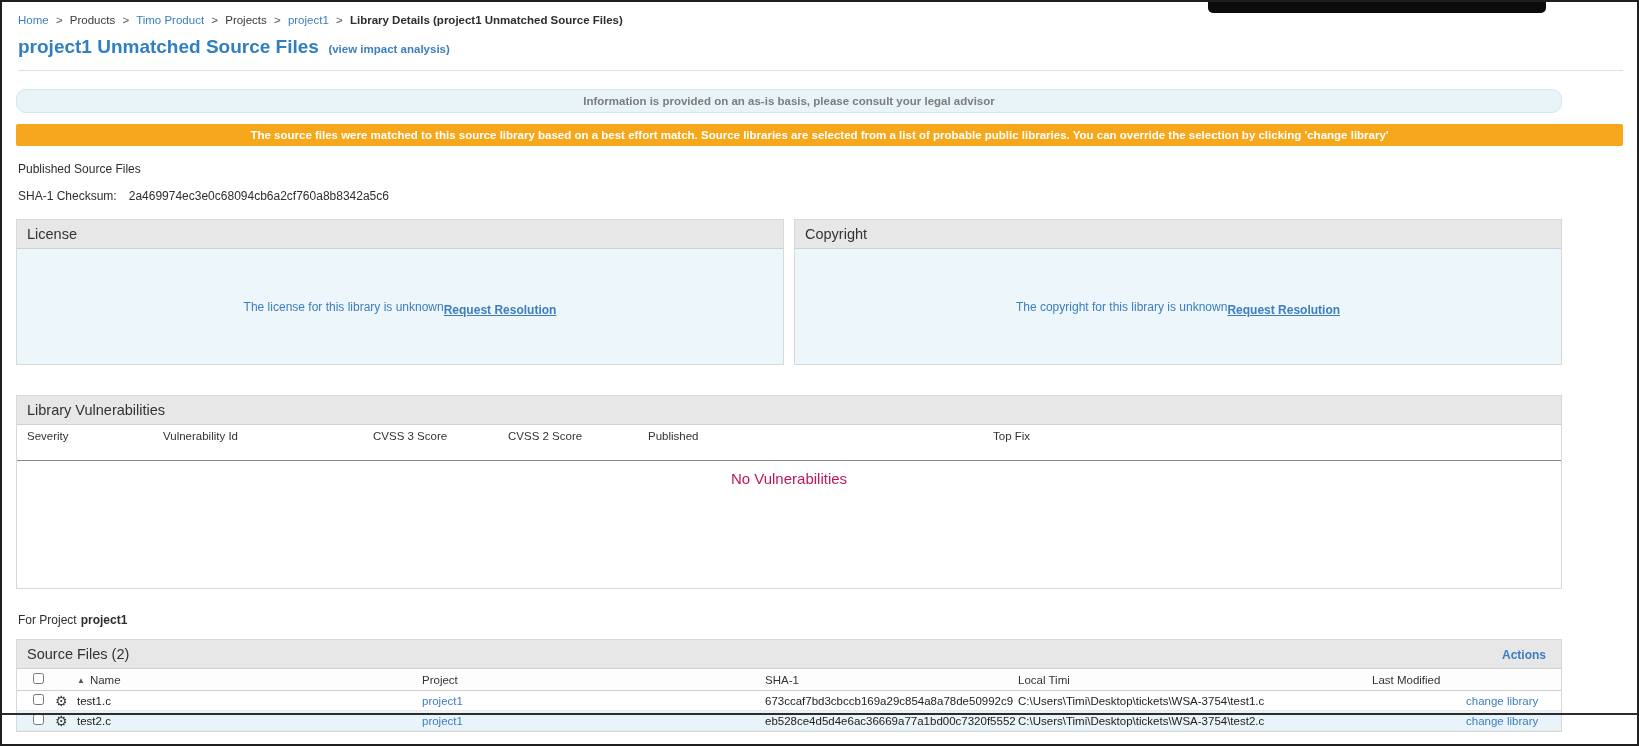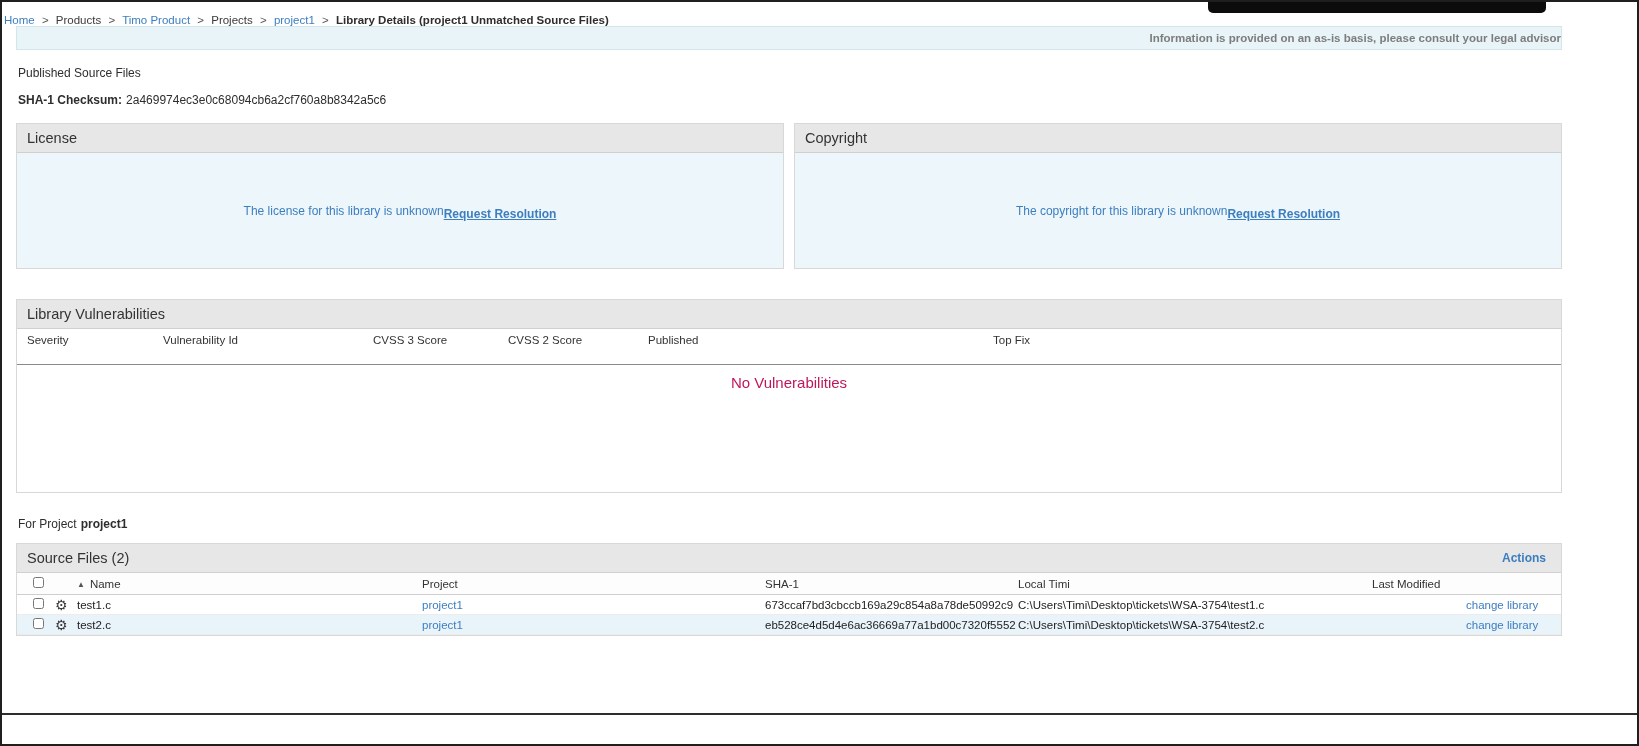--- a/index.html
+++ b/index.html
@@ -6,48 +6,48 @@
   html,body { background:#fff; }
   body { font-family:"Liberation Sans", sans-serif; color:#333; }
   .viewport {
     position:relative; width:1639px; height:746px;
     border:2px solid #1f1f1f; background:#fff; overflow:hidden;
   }
   .redaction { position:absolute; top:0; left:1206px; width:338px; height:11px;
     background:#0c0c0c; border-radius:0 0 5px 5px; }
 
   
-  .breadcrumb { padding:12px 14px 0 2px; font-size:11.5px; color:#3a3a3a; }
+  .breadcrumb { padding:12px 14px 0 16px; font-size:11.5px; color:#3a3a3a; }
   .bc-link { color:#3c7ebf; cursor:pointer; }
   .bc-sep { margin:0 4px; color:#555; }
   .bc-current { font-weight:600; color:#2e2e2e; }
 
   
   .title-row { padding:10px 14px 0 16px; }
   .page-title { display:inline; color:#2f7fc1; font-size:19px; font-weight:bold; }
   .impact-link { display:inline; color:#3c7ebf; font-size:11.5px; font-weight:600; margin-left:5px; cursor:pointer; }
   .title-divider { border:none; border-top:1px solid #e0e0e0; margin-top:12px; }
 
   .main-col { width:1546px; margin-left:14px; }
 
   
   .info-banner {
-    background:#e8f4f8; border:1px solid #d2e6ec;
-    text-align:right; color:#7d7d7d; font-weight:bold; font-size:11.5px;
-    padding:5px 0; border-radius:0;
+    margin-top:18px; background:#e8f4f8; border:1px solid #d2e6ec;
+    text-align:center; color:#7d7d7d; font-weight:bold; font-size:11.5px;
+    padding:5px 0; border-radius:10px;
   }
   .warn-banner {
     margin:11px 14px 0 14px; background:#f6a71c;
     text-align:center; color:#fff; font-weight:bold; font-size:11.5px;
     padding:5px 0; border-radius:2px;
   }
 
   .lib-name { padding:16px 0 0 2px; font-size:12px; color:#2e2e2e; }
   .sha-line { padding:13px 0 0 2px; font-size:12px; color:#2e2e2e; }
-  .sha-label { font-weight:bold; margin-right:4px; }
+  .sha-label { font-weight:normal; margin-right:12px; }
 
   
   .panels-row { display:flex; gap:10px; margin-top:16px; }
   .panel { flex:1; border:1px solid #d8d8d8; background:#fff; }
   .panel-header {
     background:#e7e7e7; border-bottom:1px solid #d0d0d0;
     padding:6px 10px; font-size:14.5px; color:#333;
   }
   .panel-body-blue {
     background:#edf6fb; height:115px;
@@ -66,21 +66,21 @@
   .vuln-body { height:127px; background:#fff; text-align:center; }
   .vuln-empty { padding-top:9px; font-size:15px; color:#be185d; }
 
   .project-line { margin-top:24px; font-size:12px; color:#2e2e2e; padding-left:2px; }
   .project-name { font-weight:bold; margin-left:4px; }
 
   
   .sf-panel { margin-top:12px; border:1px solid #d8d8d8; }
   .sf-header {
     background:#e7e7e7; border-bottom:1px solid #d0d0d0;
-    padding:6px 10px; display:flex; align-items:center; justify-content:space-between;
+    padding:6px 10px; display:flex; align-items:flex-end; justify-content:space-between;
   }
   .sf-title { font-size:14.5px; color:#333; }
   .sf-actions { font-size:12px; color:#3c7ebf; font-weight:600; margin-right:5px; cursor:pointer; }
   .sf-grid {
     display:grid; grid-template-columns:22px 22px 345px 343px 253px 354px 94px 1fr;
     align-items:center; padding-left:16px; font-size:11.5px;
   }
   .sf-colrow { height:22px; color:#333; border-bottom:1px solid #cfcfcf; background:#fdfdfd; }
   .sf-row { height:20px; border-bottom:1px solid #ececec; color:#222; }
   .sf-row.alt { background:#e9f3fa; }
@@ -104,26 +104,32 @@
     <span class="bc-sep">&gt;</span>
     <span class="bc-link">Timo Product</span>
     <span class="bc-sep">&gt;</span>
     <span>Projects</span>
     <span class="bc-sep">&gt;</span>
     <span class="bc-link">project1</span>
     <span class="bc-sep">&gt;</span>
     <span class="bc-current">Library Details (project1 Unmatched Source Files)</span>
   </div>
 
+  <div class="title-row">
+    <h1 class="page-title">project1 Unmatched Source Files</h1>
+    <span class="impact-link">(view impact analysis)</span>
+    <hr class="title-divider">
+  </div>
 
   <div class="main-col">
 
     <div class="info-banner">Information is provided on an as-is basis, please consult your legal advisor</div>
   </div>
 
+  <div class="warn-banner">The source files were matched to this source library based on a best effort match. Source libraries are selected from a list of probable public libraries. You can override the selection by clicking 'change library'</div>
 
   <div class="main-col">
 
     <div class="lib-name">Published Source Files</div>
     <div class="sha-line">
       <span class="sha-label">SHA-1 Checksum:</span><span>2a469974ec3e0c68094cb6a2cf760a8b8342a5c6</span>
     </div>
 
     <div class="panels-row">
       <div class="panel">

